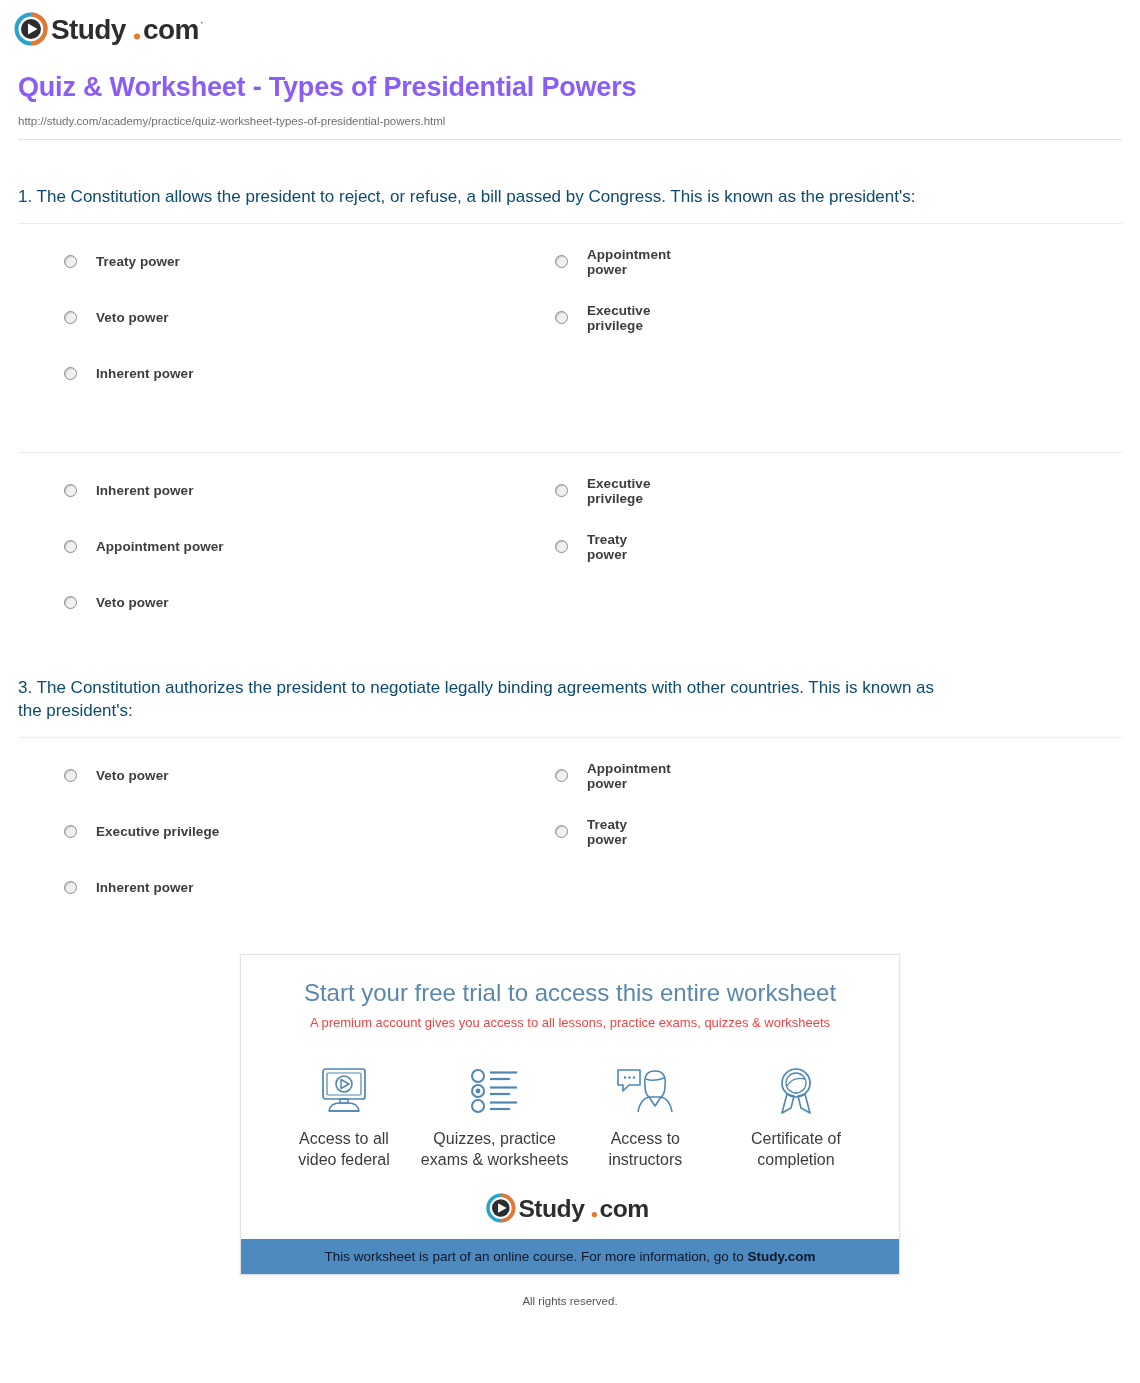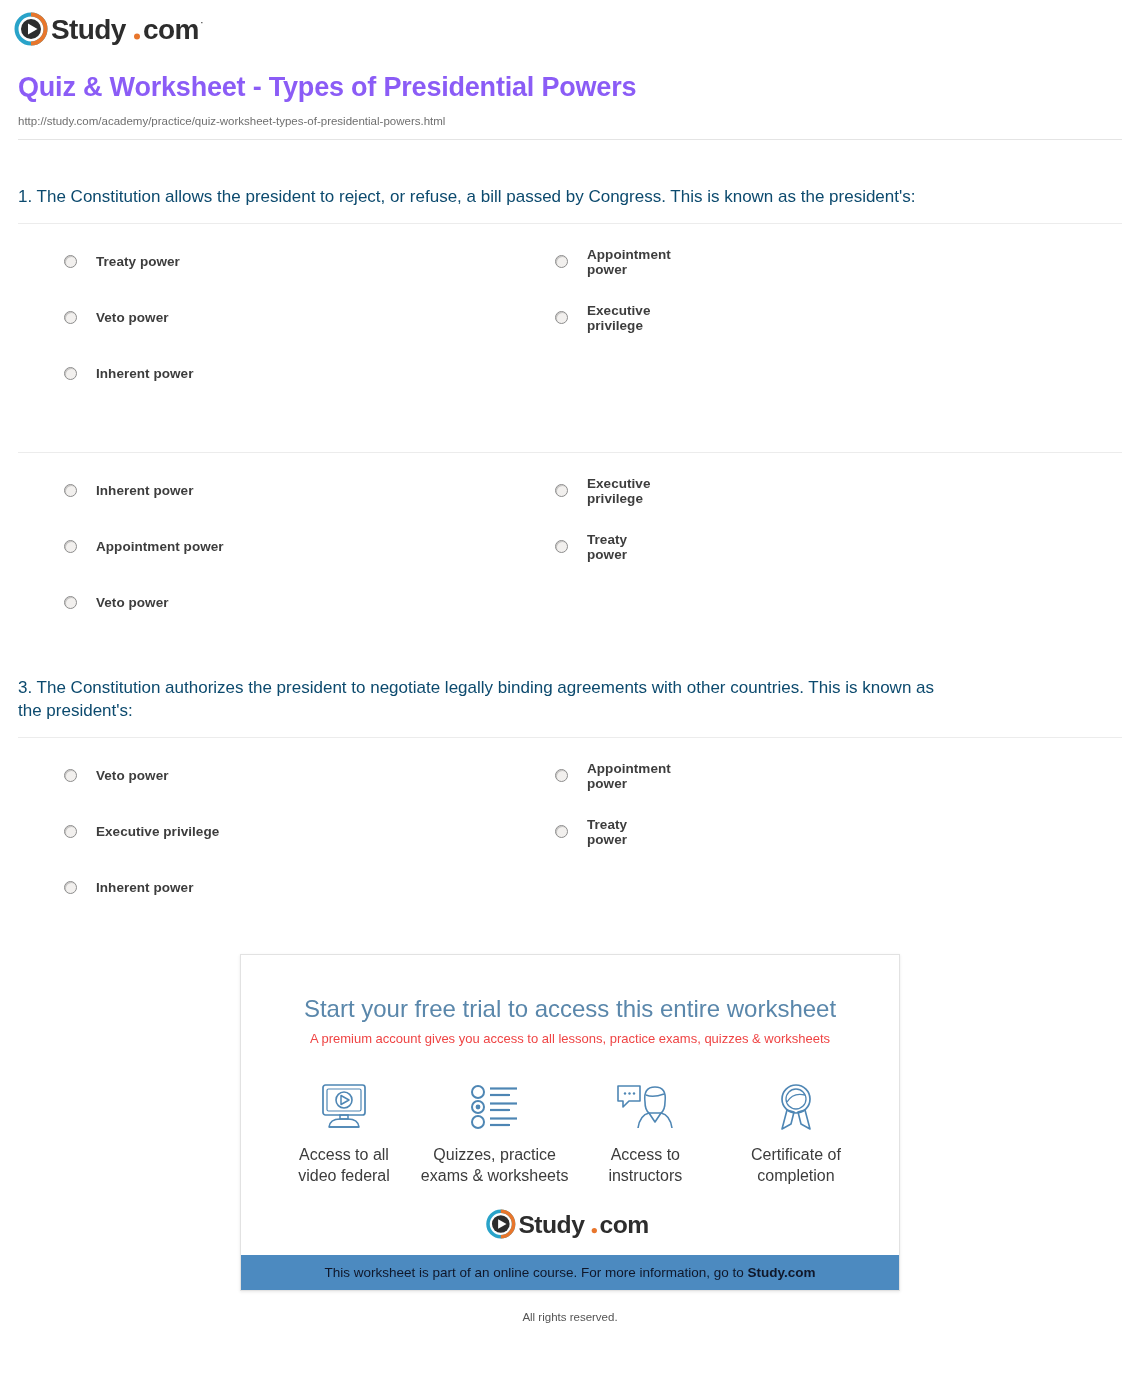--- a/index.html
+++ b/index.html
@@ -117,21 +117,21 @@
     box-shadow: 0 1px 3px rgba(0,0,0,0.09);
     box-sizing: border-box;
   }
   .promo-inner {
     padding: 24px 20px 12px 20px;
     text-align: center;
   }
   .promo-title {
     font-size: 24px;
     color: #5a87ab;
-    margin: 16px 0 8px 0;
+    margin: 0 0 8px 0;
     font-weight: normal;
     font-family: "Liberation Sans", sans-serif;
   }
   .promo-sub {
     font-size: 13px;
     color: #ef4444;
     margin: 0;
     font-family: "Liberation Sans", sans-serif;
   }
 

